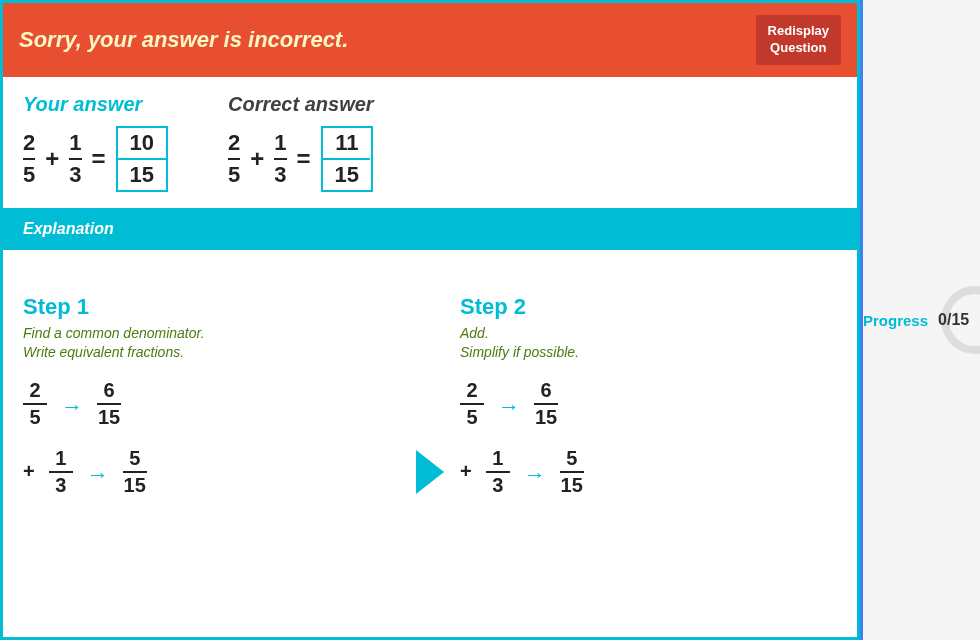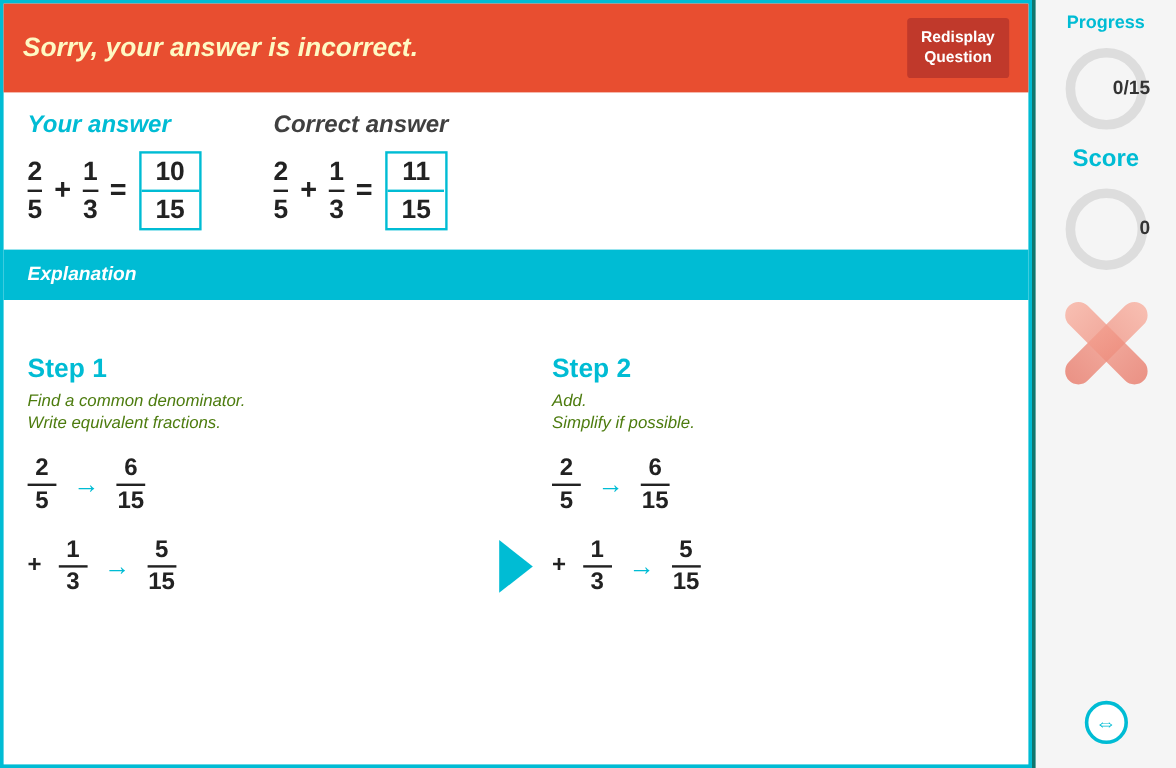--- a/index.html
+++ b/index.html
@@ -197,23 +197,22 @@
       height: 0;
       border-top: 22px solid transparent;
       border-bottom: 22px solid transparent;
       border-left: 28px solid #00bcd4;
       margin-top: 30px;
     }
 
     .sidebar {
       width: 120px;
       background: #f5f5f5;
-      border-left: 3px solid #0f766e;
-      display: flex;
-      flex-direction: column;
+      border-left: 3px solid #3b82f6;
+      display: flex;
       align-items: center;
       padding: 10px 0;
       gap: 10px;
     }
 
     .progress-label {
       color: #00bcd4;
       font-size: 15px;
       font-weight: bold;
       text-align: center;

